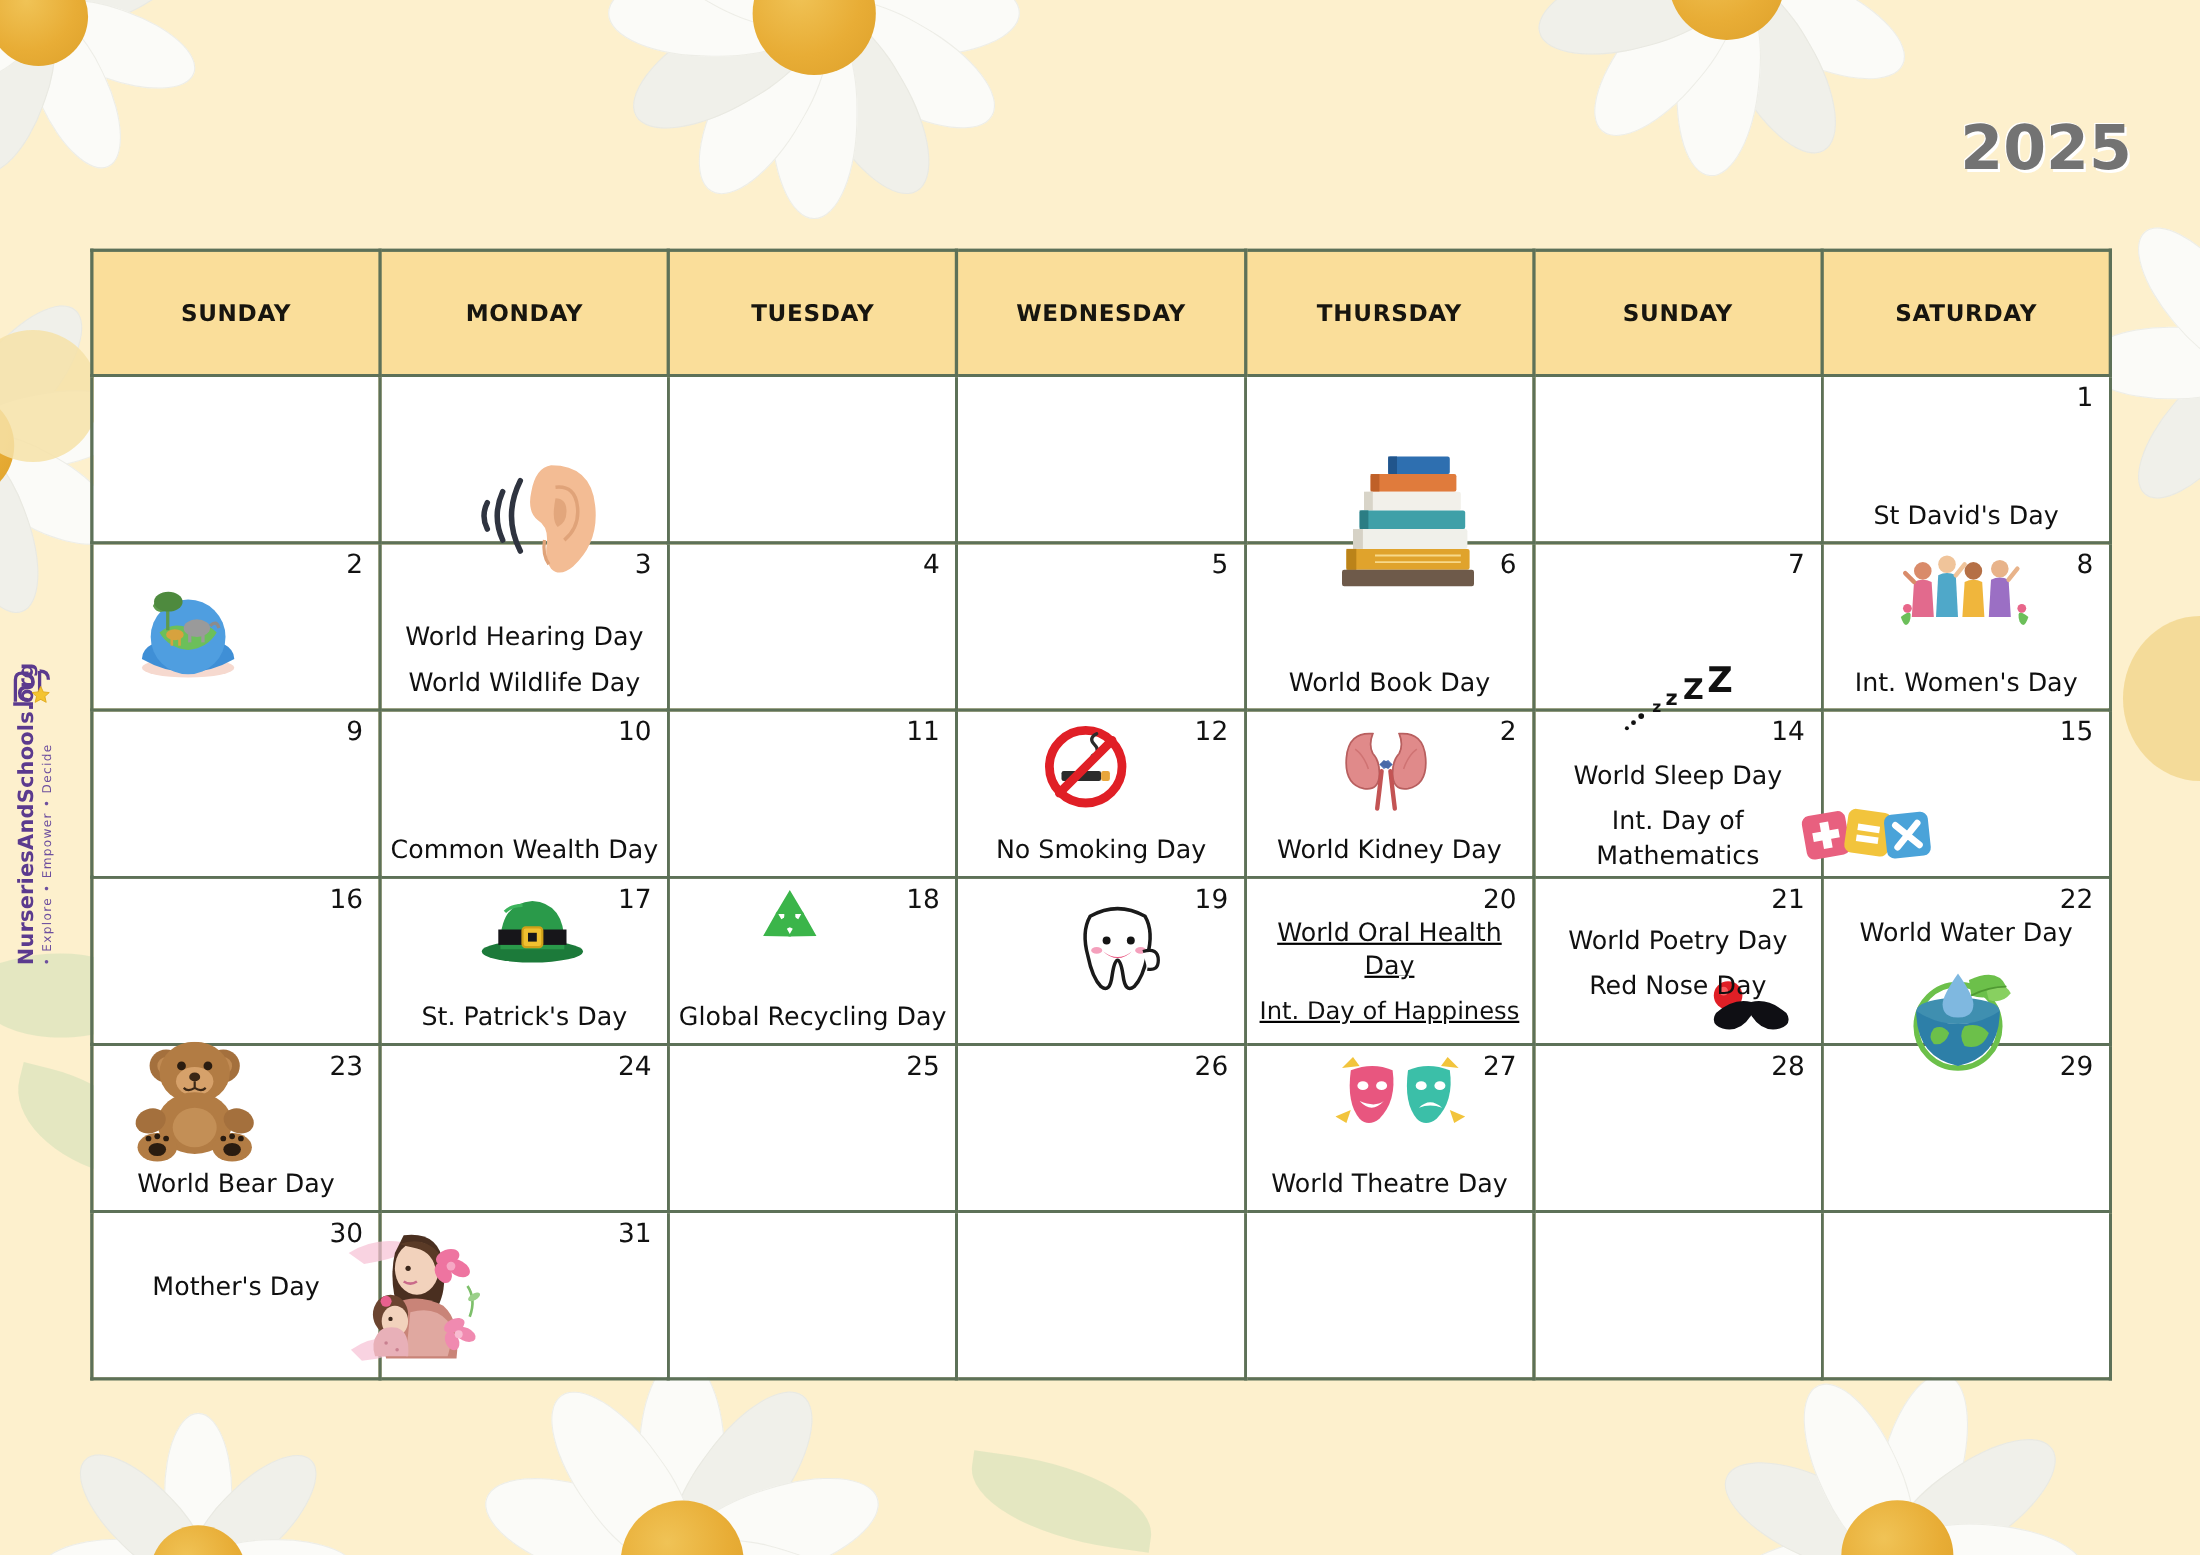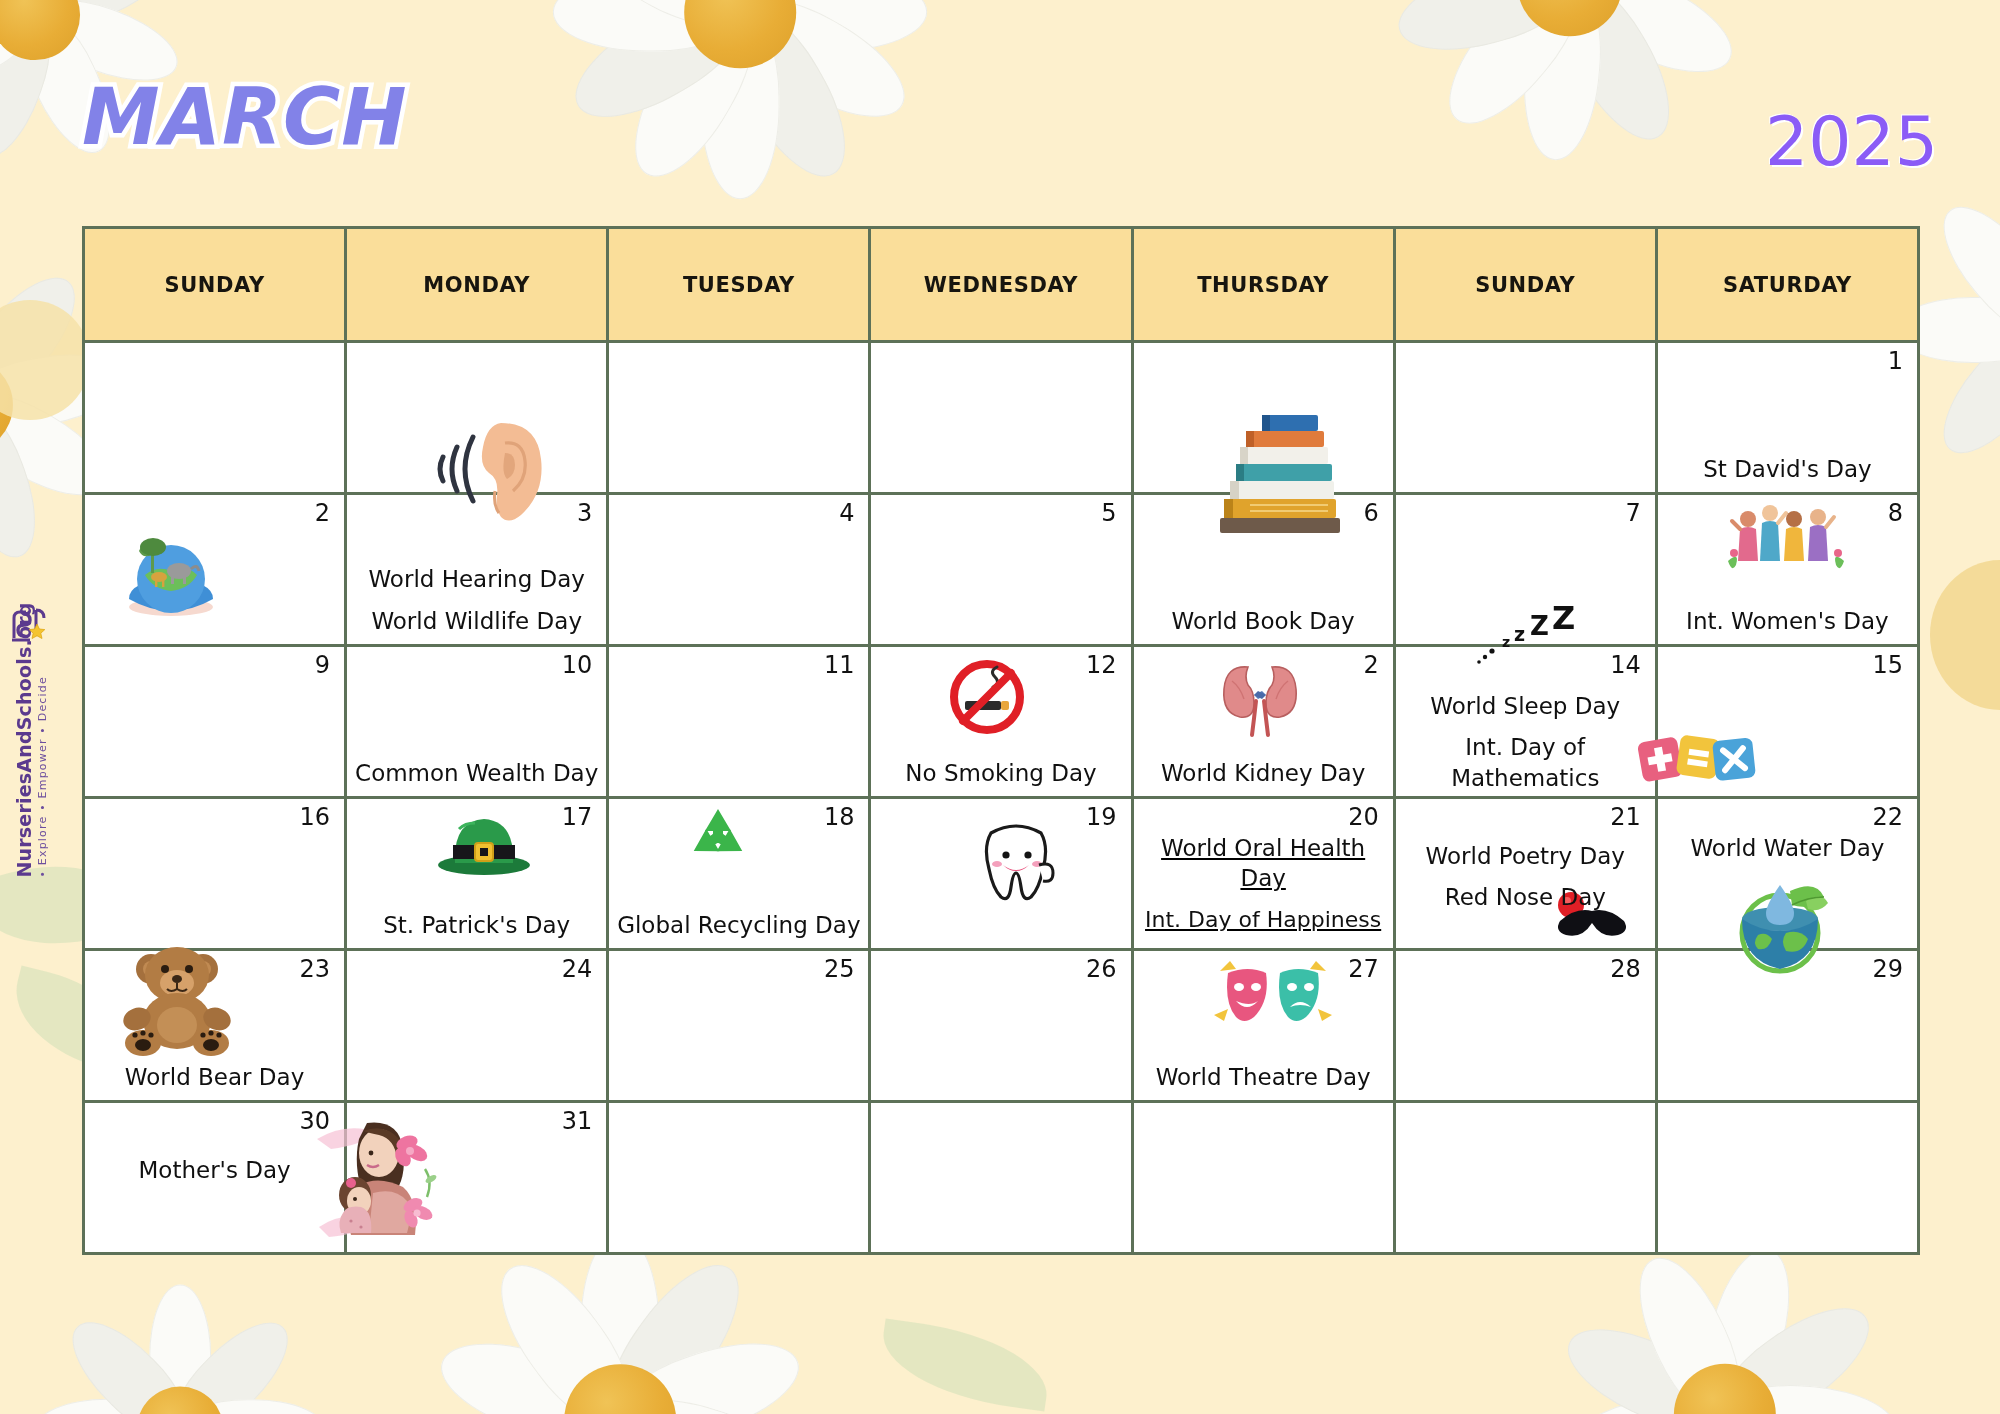--- a/index.html
+++ b/index.html
@@ -127,23 +127,23 @@
     color: #8282e8;
     -webkit-text-stroke: 9px #ffffff;
     paint-order: stroke fill;
     line-height: 1;
   }
   .year-title {
     position: absolute;
     right: 62px;
     top: 108px;
     font-family: "DejaVu Sans", sans-serif;
-    font-size: 68px;
-    font-weight: 400;
-    color: #8b5cf6;
+    font-size: 56px;
+    font-weight: 700;
+    color: #737373;
     letter-spacing: 0px;
     line-height: 1;
     text-shadow: 2px 2px 0 #ffffff, -1px -1px 0 #ffffff;
   }
 
   
   .calendar {
     position: absolute;
     left: 82px;
     top: 226px;
@@ -341,21 +341,20 @@
     <path d="M8 40 L8 20 Q8 14 14 14 L20 14" fill="none" stroke="#5b3a8e" stroke-width="3"></path>
     <path d="M6 42 L24 42" stroke="#5b3a8e" stroke-width="3"></path>
     <path d="M18 38 Q12 38 12 32 Q12 27 18 27 Q24 27 24 22 Q24 16 18 16" fill="none" stroke="#5b3a8e" stroke-width="3.4" stroke-linecap="round"></path>
     <path d="M30 12 L30 38" stroke="#5b3a8e" stroke-width="3"></path>
     <path d="M30 12 Q38 12 38 20" fill="none" stroke="#5b3a8e" stroke-width="3"></path>
     <polygon points="31,26 33.4,31 38.8,31.6 34.8,35.2 36,40.5 31,37.8 26,40.5 27.2,35.2 23.2,31.6 28.6,31" fill="#f4c430" stroke="#e0a818" stroke-width="0.8"></polygon>
   </svg>
 </div>
 
 <div class="title-row">
-  <div class="month-title">MARCH</div>
   <div class="year-title">2025</div>
 </div>
 
 <table class="calendar">
   <thead>
     <tr>
       <th>SUNDAY</th>
       <th>MONDAY</th>
       <th>TUESDAY</th>
       <th>WEDNESDAY</th>

